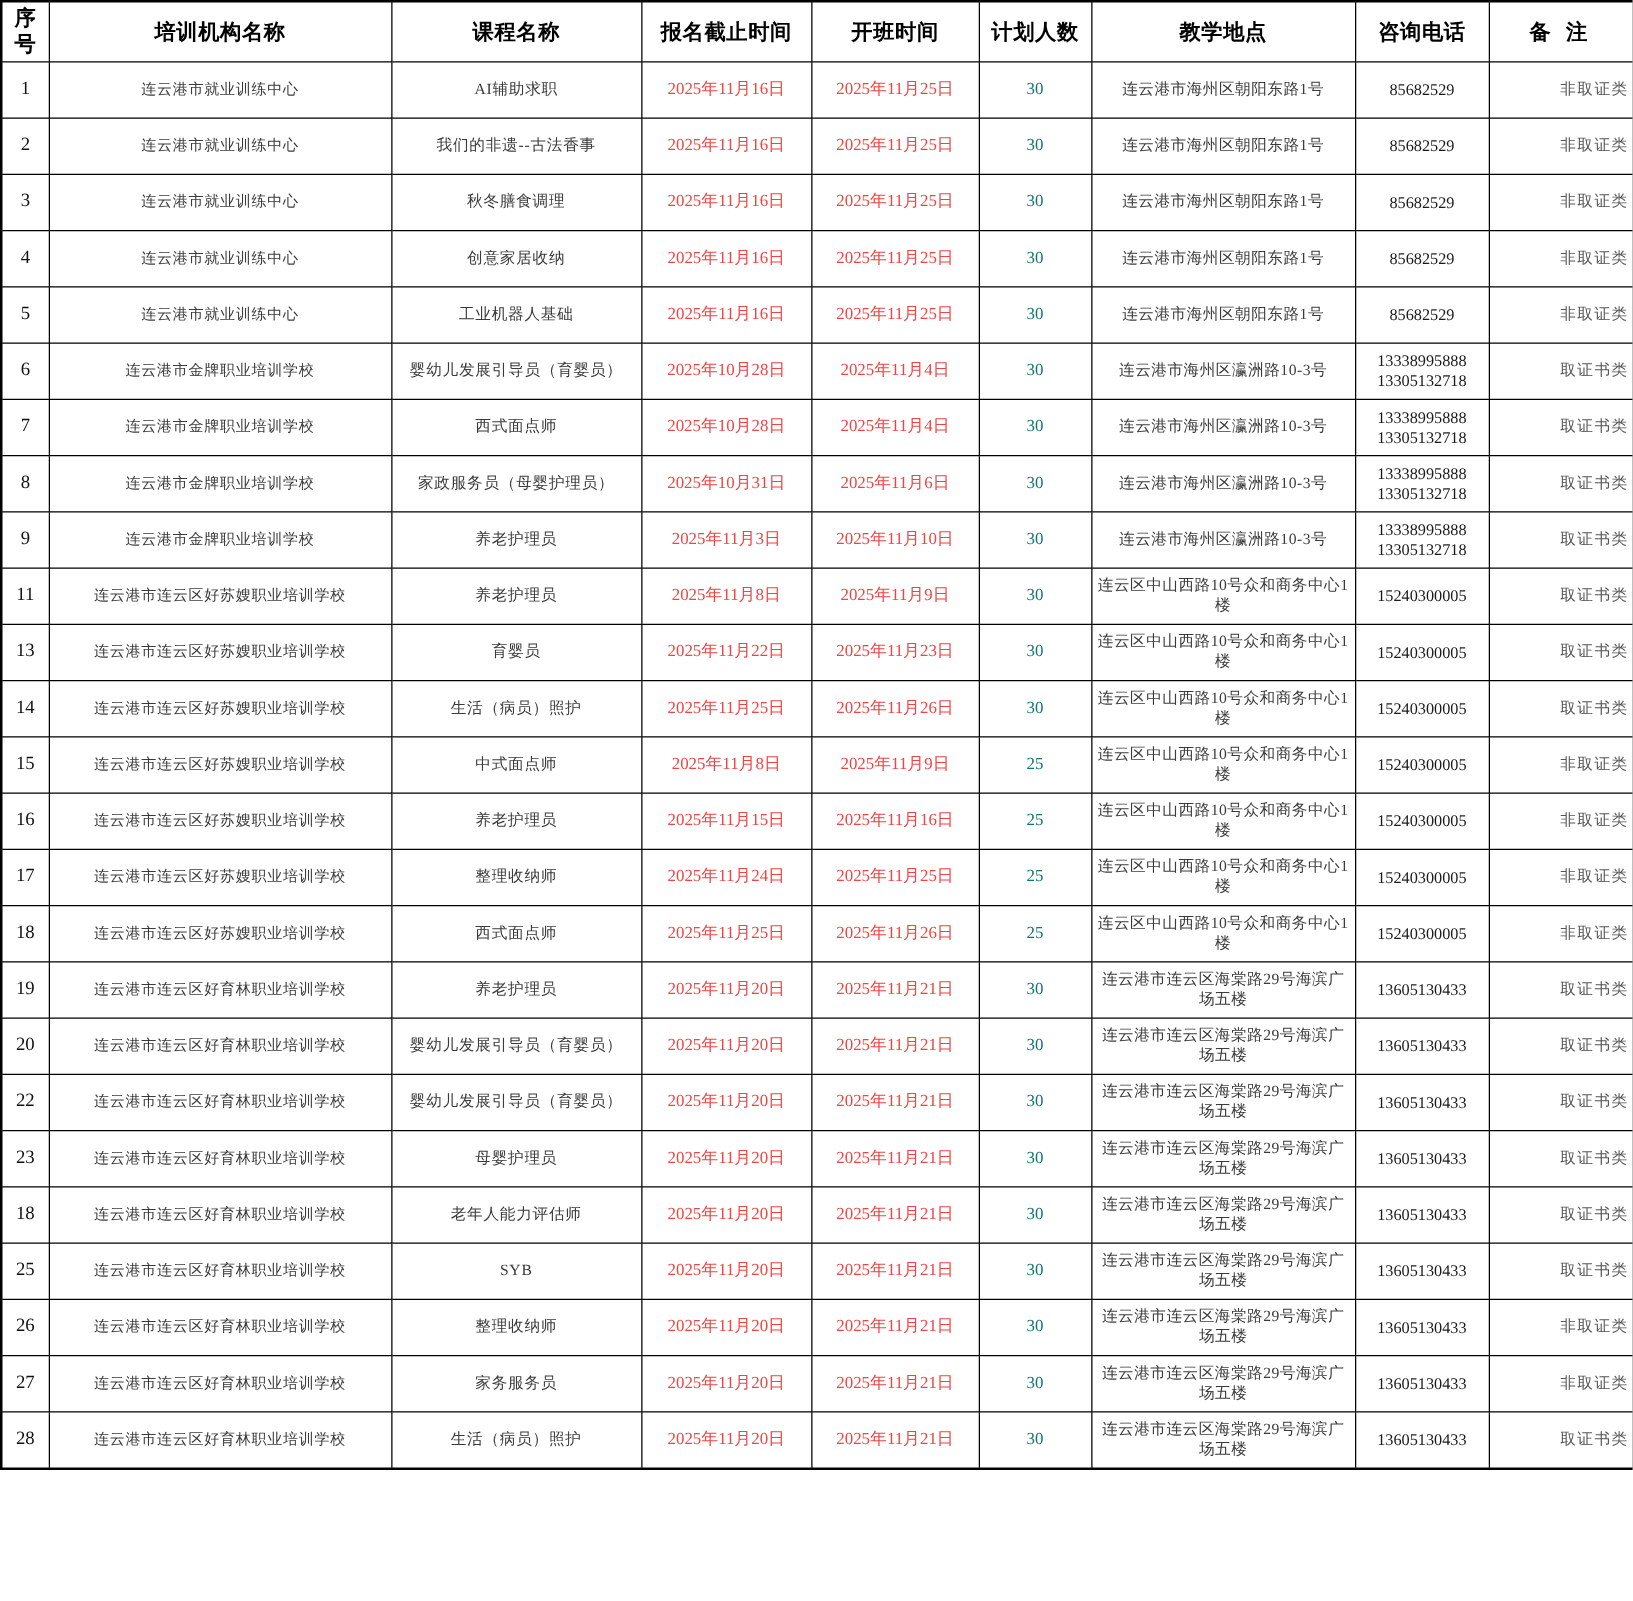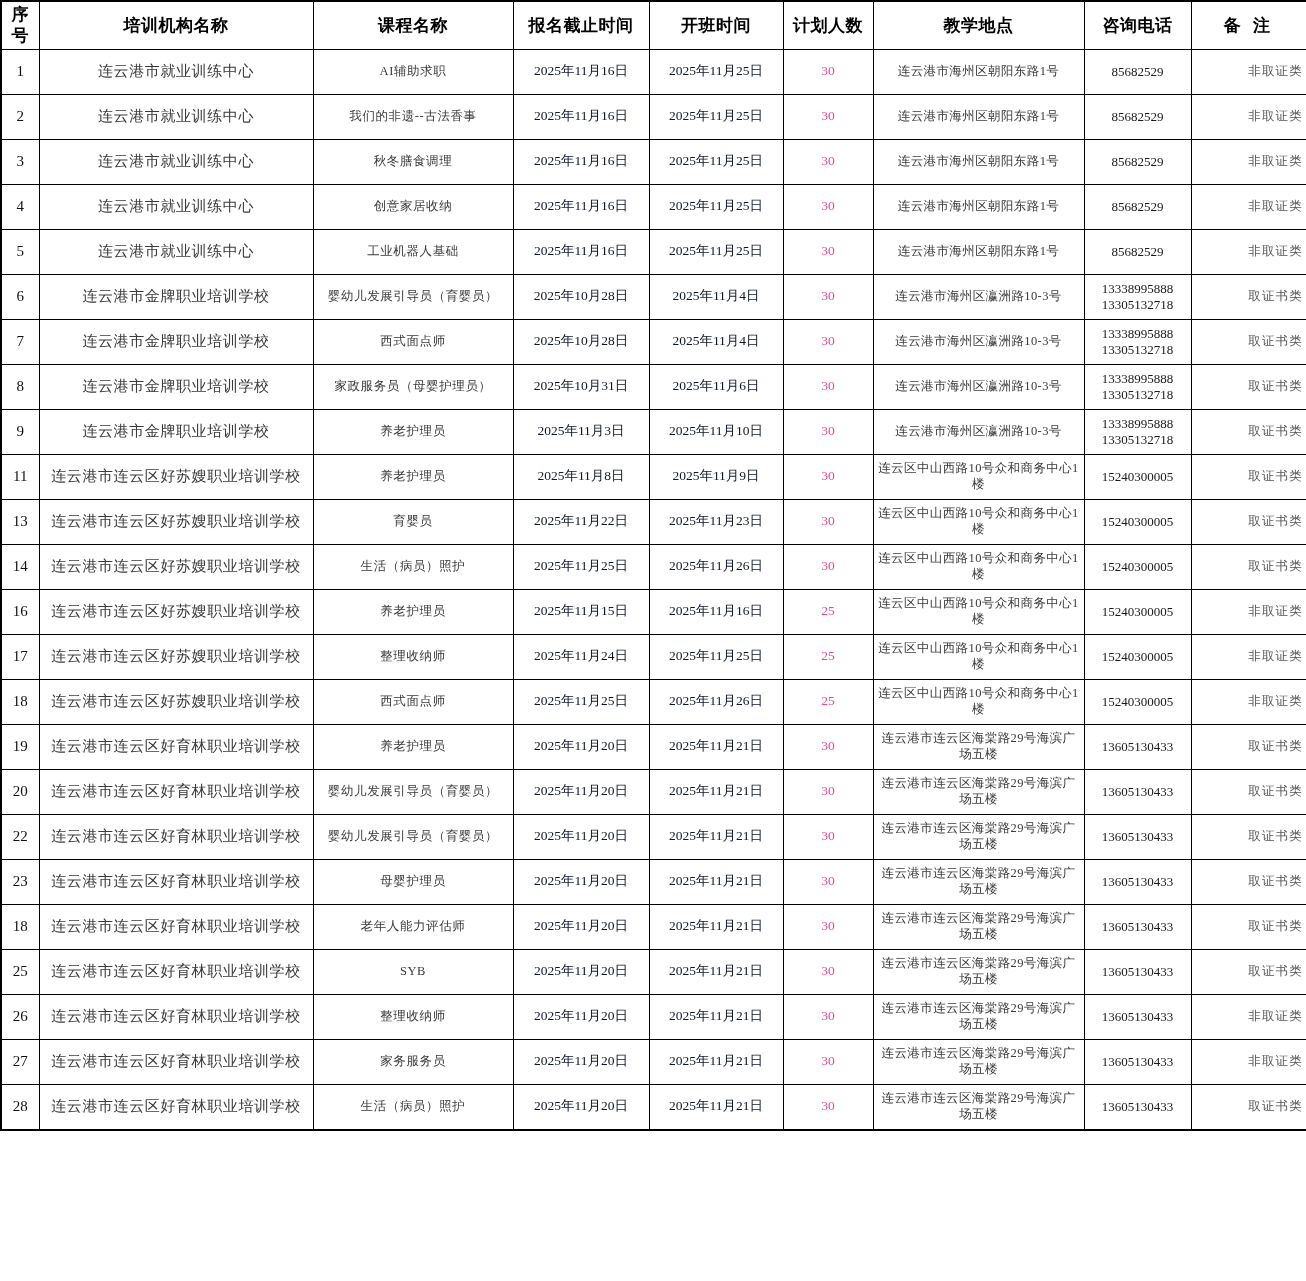--- a/index.html
+++ b/index.html
@@ -46,35 +46,35 @@
     font-size: 13px;
     color: #3a3a3a;
   }
   tbody td.c-idx {
     font-size: 15px;
     color: #111;
     font-family: "Liberation Serif", serif;
   }
   tbody td.c-org {
     letter-spacing: 0.6px;
-    font-size: 15px;
+    font-size: 12px;
   }
   tbody td.c-course {
     letter-spacing: 0.6px;
     font-size: 12.5px;
   }
   tbody td.c-deadline,
   tbody td.c-start {
     font-size: 13.5px;
-    color: #0f172a;
+    color: #ef4444;
     letter-spacing: 0;
   }
   tbody td.c-quota {
     font-size: 13.5px;
-    color: #ec4899;
+    color: #0f766e;
   }
   tbody td.c-place {
     letter-spacing: 0.4px;
     font-size: 12.5px;
   }
   tbody td.c-phone {
     font-size: 13px;
     color: #1a1a1a;
   }
   tbody td.c-phone .tel-line { display: block; line-height: 1.2; }
@@ -278,20 +278,33 @@
         <td class="c-deadline">2025年11月25日</td>
         <td class="c-start">2025年11月26日</td>
         <td class="c-quota">30</td>
         <td class="c-place">连云区中山西路10号众和商务中心1楼</td>
         <td class="c-phone">
           <span class="tel-line">15240300005</span>
         </td>
         <td class="c-remark">取证书类</td>
       </tr>
       <tr>
+        <td class="c-idx">15</td>
+        <td class="c-org">连云港市连云区好苏嫂职业培训学校</td>
+        <td class="c-course">中式面点师</td>
+        <td class="c-deadline">2025年11月8日</td>
+        <td class="c-start">2025年11月9日</td>
+        <td class="c-quota">25</td>
+        <td class="c-place">连云区中山西路10号众和商务中心1楼</td>
+        <td class="c-phone">
+          <span class="tel-line">15240300005</span>
+        </td>
+        <td class="c-remark">非取证类</td>
+      </tr>
+      <tr>
         <td class="c-idx">16</td>
         <td class="c-org">连云港市连云区好苏嫂职业培训学校</td>
         <td class="c-course">养老护理员</td>
         <td class="c-deadline">2025年11月15日</td>
         <td class="c-start">2025年11月16日</td>
         <td class="c-quota">25</td>
         <td class="c-place">连云区中山西路10号众和商务中心1楼</td>
         <td class="c-phone">
           <span class="tel-line">15240300005</span>
         </td>

